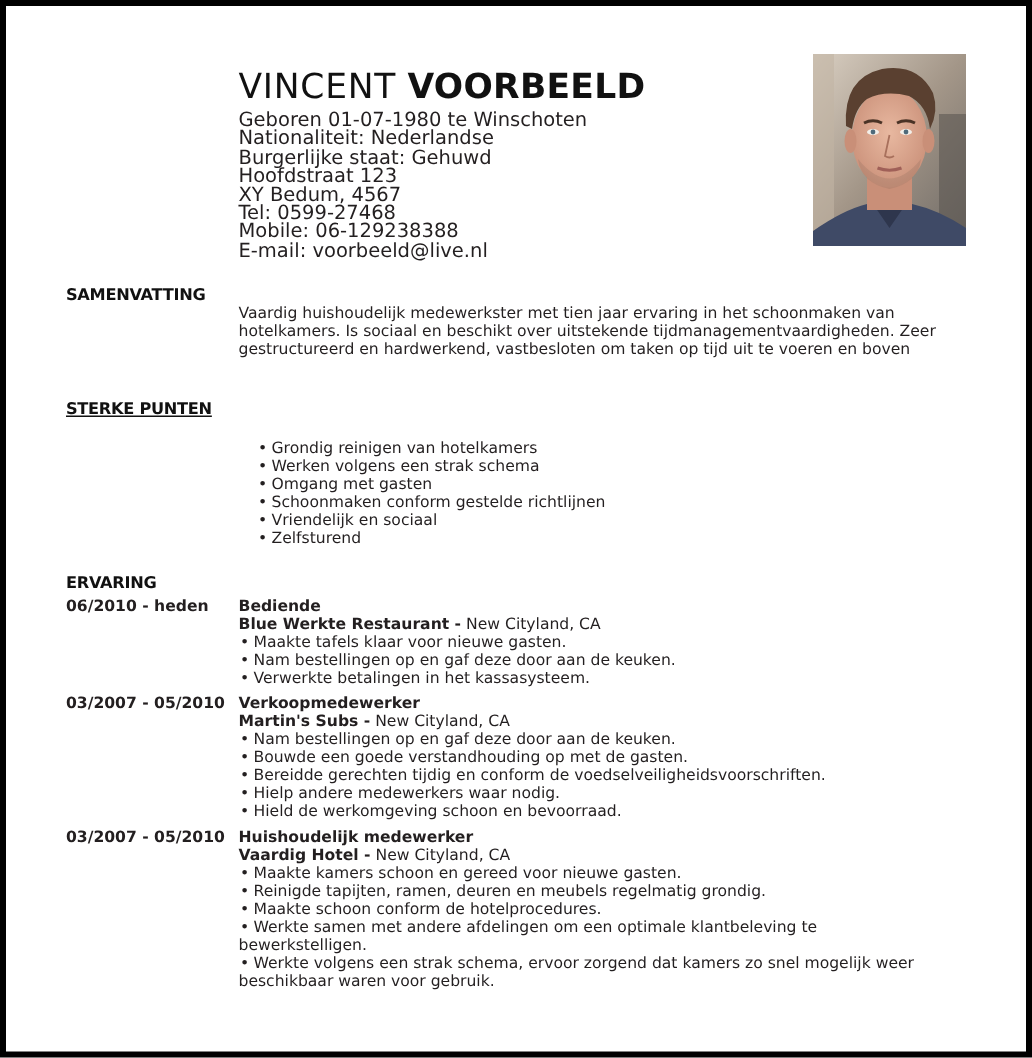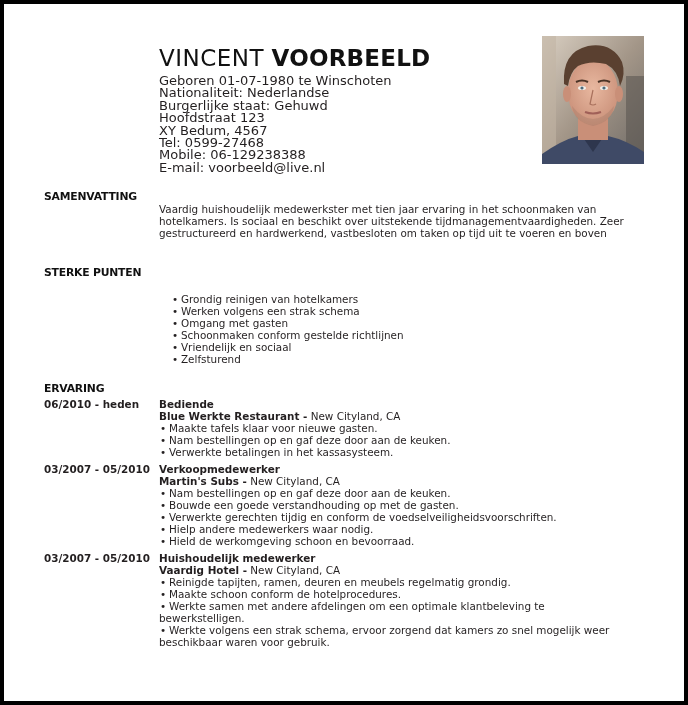--- a/index.html
+++ b/index.html
@@ -108,21 +108,21 @@
     </svg>
   </div>
 
   <div class="abs section-title" style="top:186px;">SAMENVATTING</div>
   <div class="abs summary body-text">
     <div>Vaardig huishoudelijk medewerkster met tien jaar ervaring in het schoonmaken van</div>
     <div>hotelkamers. Is sociaal en beschikt over uitstekende tijdmanagementvaardigheden. Zeer</div>
     <div>gestructureerd en hardwerkend, vastbesloten om taken op tijd uit te voeren en boven</div>
   </div>
 
-  <div class="abs section-title" style="top:262px;">STERKE PUNTEN</div>
+  <div class="abs section-title" style="top:262px;text-decoration:underline;">STERKE PUNTEN</div>
   <ul class="abs skills body-text">
     <li><span class="bullet">•</span><span>Grondig reinigen van hotelkamers</span></li>
     <li><span class="bullet">•</span><span>Werken volgens een strak schema</span></li>
     <li><span class="bullet">•</span><span>Omgang met gasten</span></li>
     <li><span class="bullet">•</span><span>Schoonmaken conform gestelde richtlijnen</span></li>
     <li><span class="bullet">•</span><span>Vriendelijk en sociaal</span></li>
     <li><span class="bullet">•</span><span>Zelfsturend</span></li>
   </ul>
 
   <div class="abs section-title" style="top:378px;">ERVARING</div>
@@ -138,31 +138,32 @@
     </ul>
   </div>
 
   <div class="abs job-date" style="top:459px;">03/2007 - 05/2010</div>
   <div class="abs job body-text" style="top:459px;">
     <div class="title">Verkoopmedewerker</div>
     <div class="employer"><b>Martin's Subs -</b> <span>New Cityland, CA</span></div>
     <ul>
       <li><span class="bullet">•</span><span>Nam bestellingen op en gaf deze door aan de keuken.</span></li>
       <li><span class="bullet">•</span><span>Bouwde een goede verstandhouding op met de gasten.</span></li>
-      <li><span class="bullet">•</span><span>Verwerkte gerechten tijdig en conform de voedselveiligheidsvoorschriften.</span></li>
+      <li><span class="bullet">•</span><span>Bereidde gerechten tijdig en conform de voedselveiligheidsvoorschriften.</span></li>
       <li><span class="bullet">•</span><span>Hielp andere medewerkers waar nodig.</span></li>
       <li><span class="bullet">•</span><span>Hield de werkomgeving schoon en bevoorraad.</span></li>
     </ul>
   </div>
 
   <div class="abs job-date" style="top:548px;">03/2007 - 05/2010</div>
   <div class="abs job body-text" style="top:548px;">
     <div class="title">Huishoudelijk medewerker</div>
     <div class="employer"><b>Vaardig Hotel -</b> <span>New Cityland, CA</span></div>
     <ul>
+      <li><span class="bullet">•</span><span>Maakte kamers schoon en gereed voor nieuwe gasten.</span></li>
       <li><span class="bullet">•</span><span>Reinigde tapijten, ramen, deuren en meubels regelmatig grondig.</span></li>
       <li><span class="bullet">•</span><span>Maakte schoon conform de hotelprocedures.</span></li>
       <li class="wrap"><span class="bullet">•</span><span>Werkte samen met andere afdelingen om een optimale klantbeleving te bewerkstelligen.</span></li>
       <li class="wrap"><span class="bullet">•</span><span>Werkte volgens een strak schema, ervoor zorgend dat kamers zo snel mogelijk weer beschikbaar waren voor gebruik.</span></li>
     </ul>
   </div>
 
 </div>
 
 </body></html>

